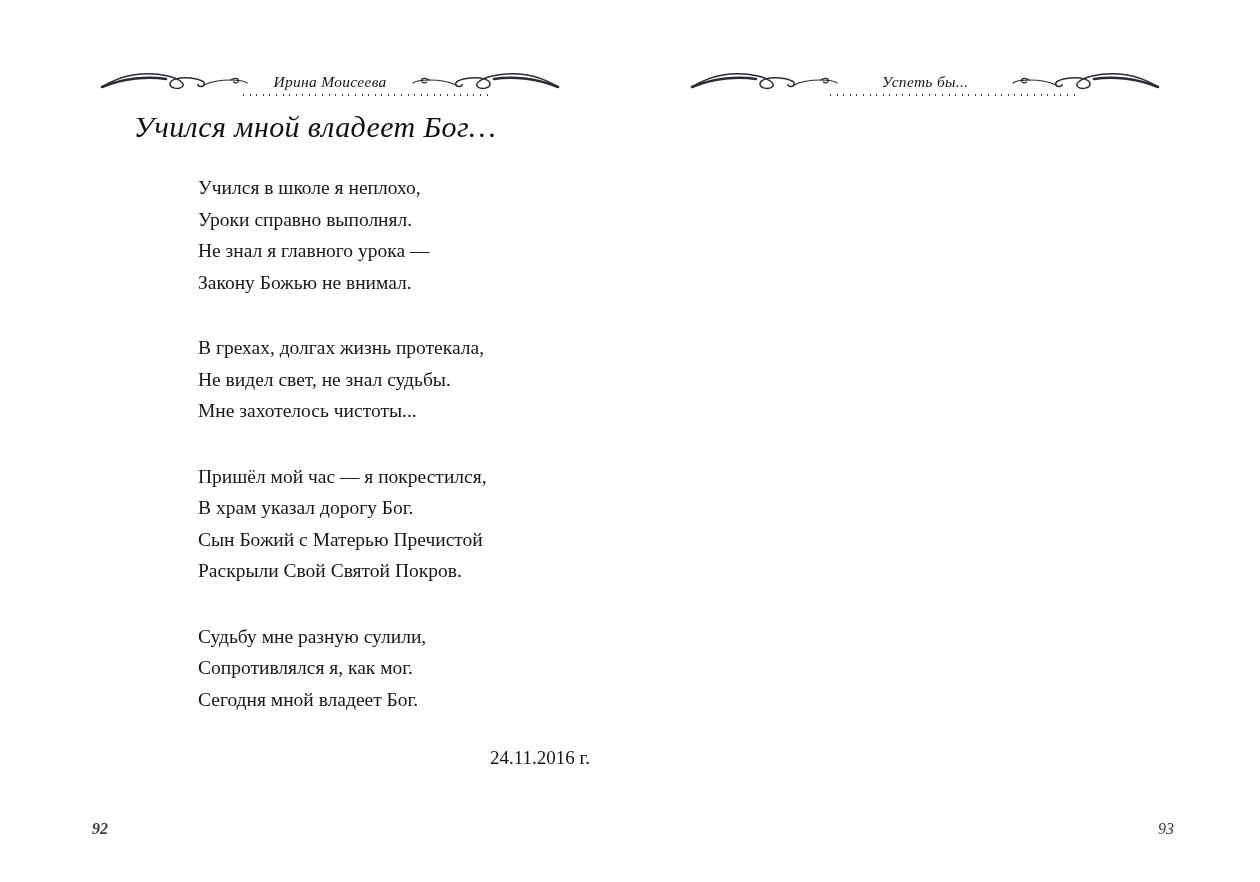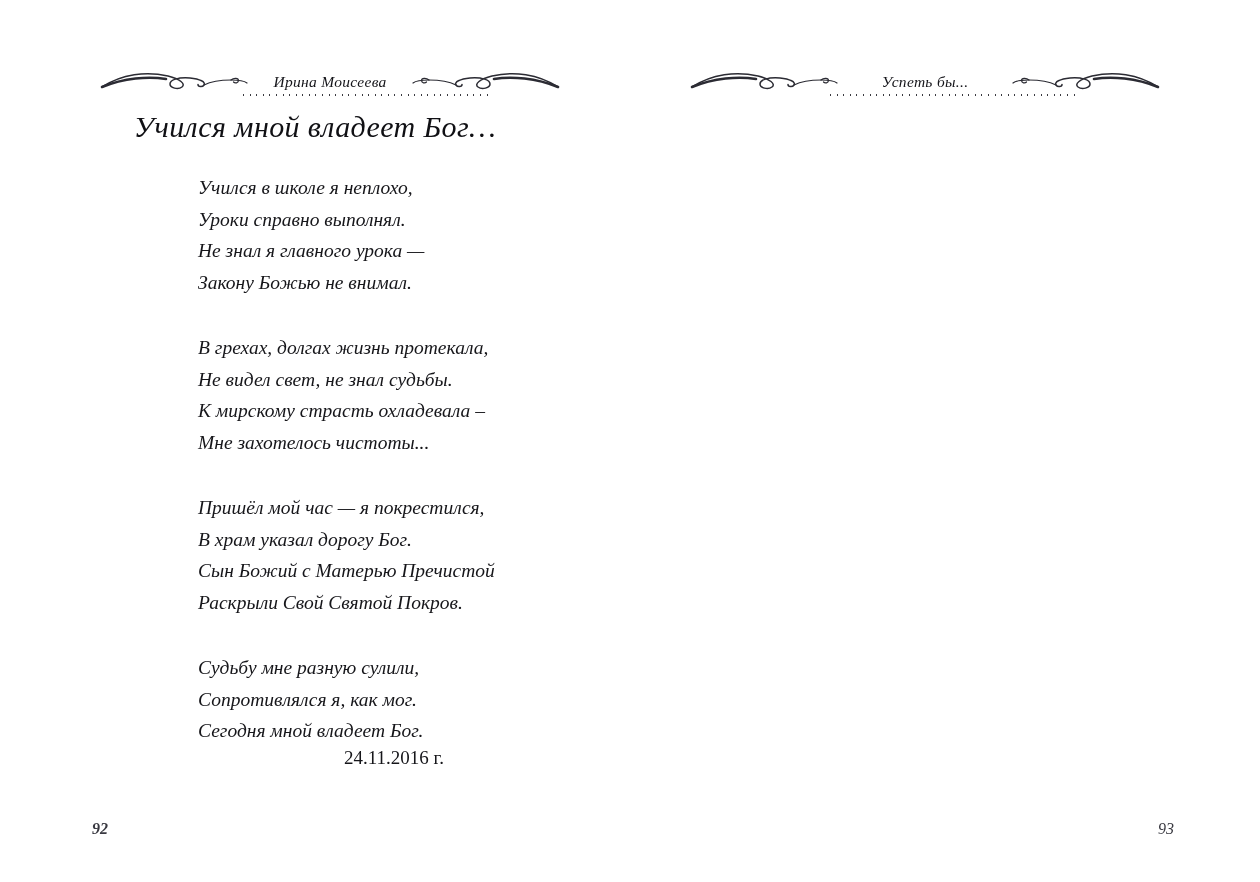--- a/index.html
+++ b/index.html
@@ -97,29 +97,28 @@
     left: 198px;
     width: 400px;
   }
   .stanza { margin-bottom: 34px; }
   .stanza:last-child { margin-bottom: 8px; }
   .verse {
     font-size: 19.5px;
     line-height: 31.5px;
     white-space: nowrap;
     color: #16161a;
-    font-style: italic;
   }
 
   .poem-date {
     position: absolute;
     top: 747px;
     left: 198px;
     width: 392px;
-    text-align: center;
+    text-align: right;
     font-size: 19px;
     color: #16161a;
   }
 
   
   .folio {
     position: absolute;
     bottom: 44px;
     font-style: italic;
     font-size: 16px;
@@ -205,21 +204,20 @@
     <div class="poem">
       <div class="stanza">
         <div class="verse">Учился в школе я неплохо,</div>
         <div class="verse">Уроки справно выполнял.</div>
         <div class="verse">Не знал я главного урока —</div>
         <div class="verse">Закону Божью не внимал.</div>
       </div>
       <div class="stanza">
         <div class="verse">В грехах, долгах жизнь протекала,</div>
         <div class="verse">Не видел свет, не знал судьбы.</div>
-        <div class="verse">К мирскому страсть охладевала –</div>
         <div class="verse">Мне захотелось чистоты...</div>
       </div>
       <div class="stanza">
         <div class="verse">Пришёл мой час — я покрестился,</div>
         <div class="verse">В храм указал дорогу Бог.</div>
         <div class="verse">Сын Божий с Матерью Пречистой</div>
         <div class="verse">Раскрыли Свой Святой Покров.</div>
       </div>
       <div class="stanza">
         <div class="verse">Судьбу мне разную сулили,</div>

